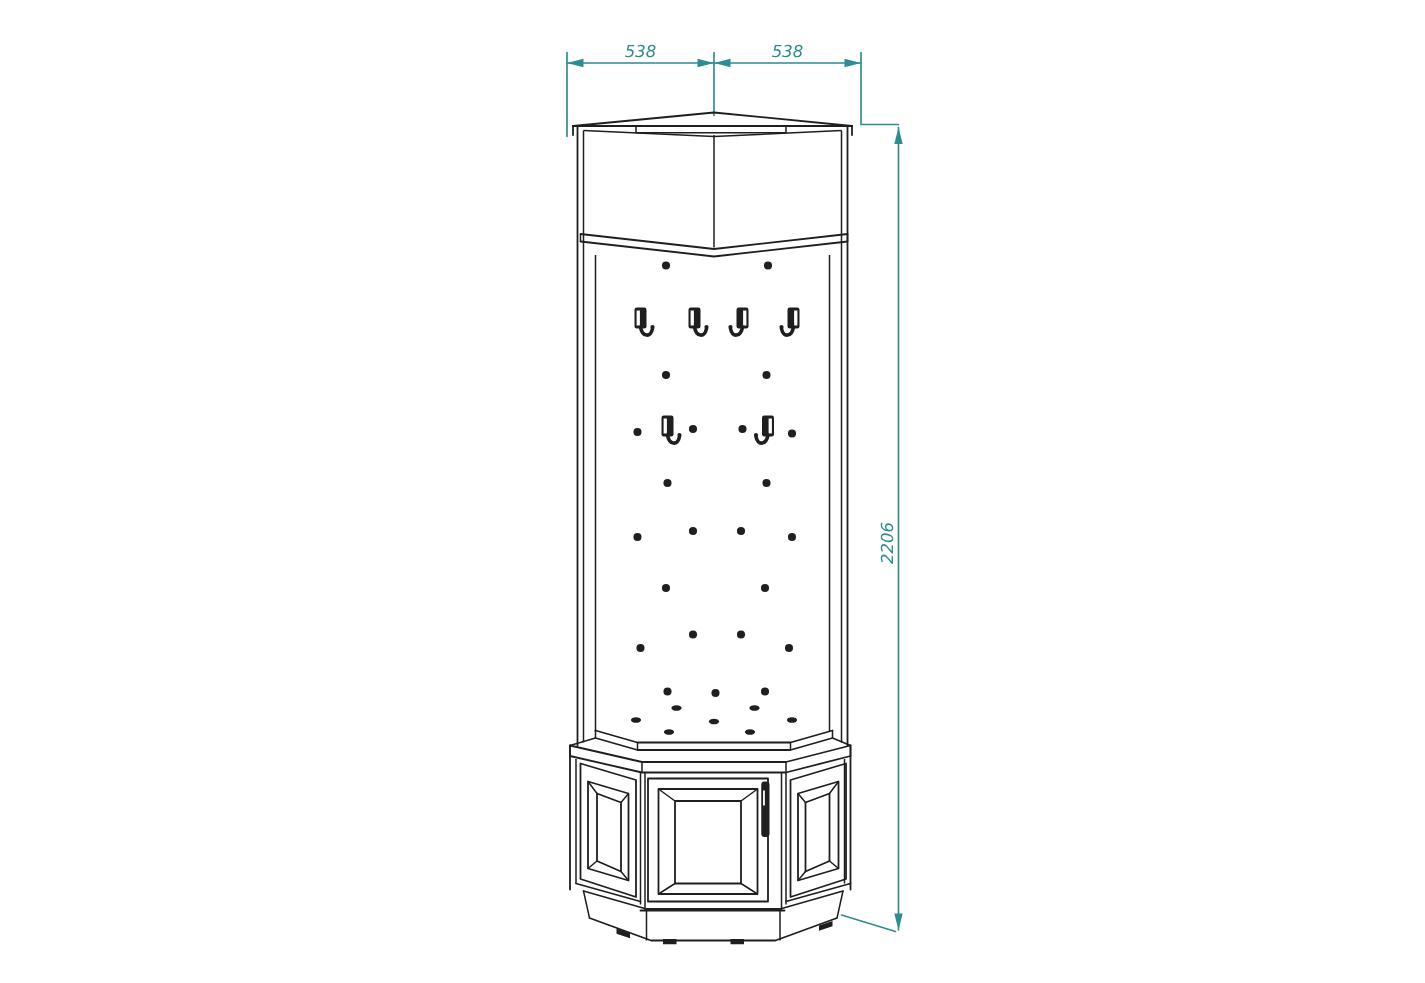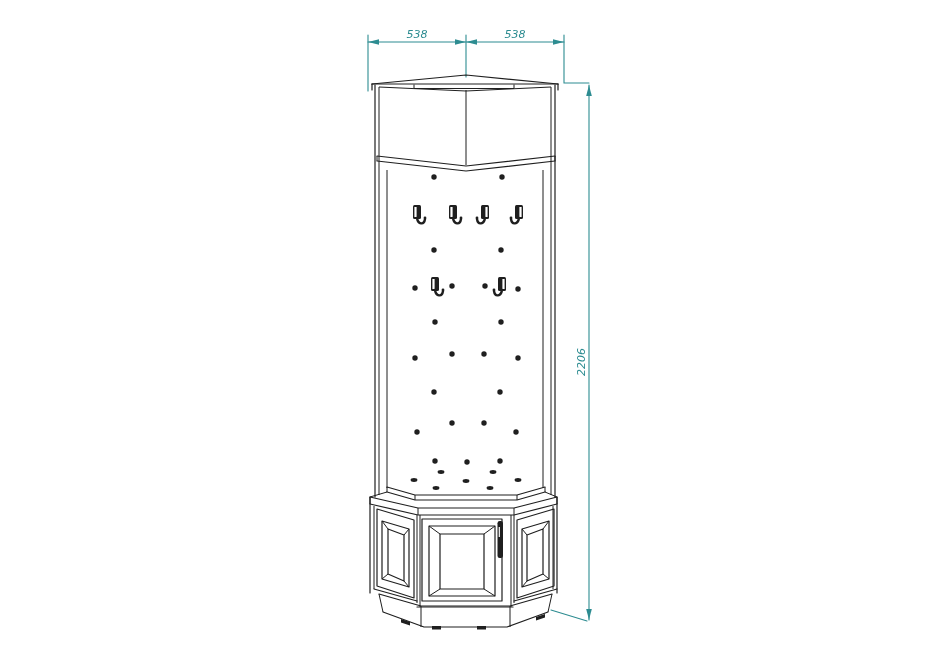--- a/index.html
+++ b/index.html
@@ -1,17 +1,17 @@
 <!DOCTYPE html>
 <html><head>
 <meta charset="utf-8">
 <style>
   html,body{margin:0;padding:0;background:#fff;}
   .page{position:relative;width:776px;height:655px;background:var(--bg,#fff);overflow:hidden;
-        font-family:"DejaVu Sans",sans-serif;}
+        font-family:"DejaVu Sans",sans-serif;padding-left:10px;}
   svg{display:block;}
   .line{stroke:var(--line,#1f1f1f);fill:none;stroke-width:1.2;stroke-linejoin:round;stroke-linecap:round;}
   .line-thin{stroke:var(--line,#1f1f1f);fill:none;stroke-width:1;stroke-linejoin:round;}
   .dark{fill:var(--line,#1f1f1f);stroke:none;}
   .dim{stroke:var(--dim,#2d8c91);fill:none;stroke-width:1.1;stroke-linecap:round;}
   .dim-fill{fill:var(--dim,#2d8c91);stroke:none;}
   .dim-label{fill:var(--dim,#2d8c91);font:italic 11px "DejaVu Sans",sans-serif;}
   .hook-plate{fill:var(--line,#1f1f1f);}
   .hook-slit{fill:#ffffff;}
   .hook-curl{stroke:var(--line,#1f1f1f);stroke-width:2.4;fill:none;stroke-linecap:round;}

